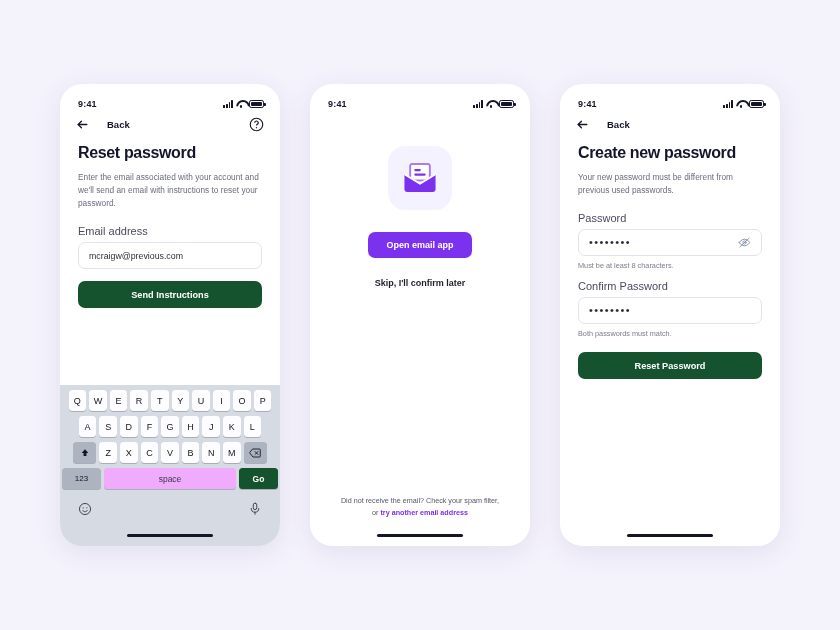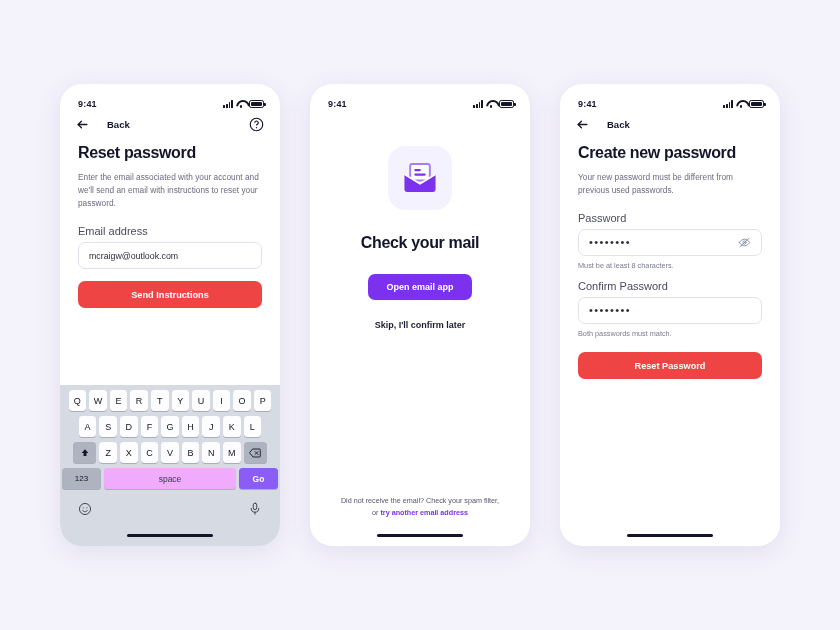--- a/index.html
+++ b/index.html
@@ -62,41 +62,41 @@
   label.fieldlabel { font-size: 11px; color: #4a4a61; display: block; margin-bottom: 5px; }
   .field {
     height: 27px; border: 1px solid #e3e1ee; border-radius: 7px;
     background: #fff; display: flex; align-items: center; padding: 0 10px;
     font-size: 8.8px; color: #2c2c3d; cursor: text;
   }
   .field .val { flex: 1; }
   .field .dots { flex: 1; letter-spacing: 1.4px; font-size: 11px; color: #2c2c3d; line-height: 1; }
   .hint { font-size: 7.3px; color: #7b7b90; margin-top: 5px; }
   .btn-primary {
-    height: 27px; background: #ef4444; border-radius: 7px; border: 0;
+    height: 27px; background: #14532d; border-radius: 7px; border: 0;
     color: #fff; font-size: 9.2px; font-weight: bold; cursor: pointer;
     display: flex; align-items: center; justify-content: center;
     font-family: "Liberation Sans", sans-serif; width: 100%;
   }
   .eye-icon { width: 13px; height: 13px; flex: none; cursor: pointer; }
 
   
   .keyboard { flex: none; background: #d6dbe3; padding: 5px 2px 0 2px; }
   .krow { display: flex; justify-content: center; gap: 3px; margin-bottom: 5px; }
   .key {
     background: #fdfdff; border-radius: 3.5px; height: 21px;
     display: flex; align-items: center; justify-content: center;
     font-size: 9px; color: #15151f; box-shadow: 0 1px 0 rgba(90,90,110,.35);
     cursor: pointer; flex: none; width: 17.6px;
   }
   .krow.r2 { padding: 0 9px; }
   .key.wide { width: 23px; background: #aeb4bf; }
   .key.num { width: 39px; background: #aeb4bf; font-size: 8px; }
   .key.space { flex: 1; background: #f0abfc; font-size: 8.5px; color: #3a3a4a; }
-  .key.go { width: 39px; background: #8b5cf6; color: #fff; font-size: 8.5px; font-weight: bold; }
+  .key.go { width: 39px; background: #14532d; color: #fff; font-size: 8.5px; font-weight: bold; }
   .kbbottom { height: 30px; display: flex; align-items: center; justify-content: space-between; padding: 0 16px; }
   .kb-ico { width: 14px; height: 14px; cursor: pointer; }
 
   
   .mail-wrap { display: flex; flex-direction: column; align-items: center; padding-top: 30px; }
   .mail-tile { width: 64px; height: 64px; background: #f4f2fe; border-radius: 17px; display: flex; align-items: center; justify-content: center; }
   .center-title { font-size: 16px; font-weight: bold; color: #14142b; margin-top: 24px; letter-spacing: -0.35px; }
   .center-sub { font-size: 8.5px; line-height: 1.55; color: #6b6b80; text-align: center; margin-top: 9px; }
   .btn-open { margin-top: 22px; height: 26px; padding: 0 18px; background: #7c31ef; border: 0; border-radius: 7px; color: #fff; font-size: 9px; font-weight: bold; cursor: pointer; font-family: "Liberation Sans", sans-serif; }
   .skip-link { margin-top: 20px; font-size: 9px; font-weight: bold; color: #1d1d2e; cursor: pointer; }
@@ -141,21 +141,21 @@
           <circle cx="12" cy="12" r="10"></circle>
           <path d="M9.2 9.2a2.8 2.8 0 1 1 3.8 2.6c-.8.4-1 .9-1 1.7"></path>
           <circle cx="12" cy="17" r="1.1" fill="#14142b" stroke="none"></circle>
         </svg>
     </div>
     <div class="content">
       <h1 class="title">Reset password</h1>
       <p class="subtitle">Enter the email associated with your account and we'll send an email with instructions to reset your password.</p>
       <label class="fieldlabel">Email address</label>
       <div class="field">
-        <span class="val" placeholder="Email address">mcraigw@outlook.com</span>
+        <span class="val" placeholder="Email address">mcraigw@previous.com</span>
       </div>
       <div style="height:12px"></div>
       <button class="btn-primary">Send Instructions</button>
       <div class="spacer"></div>
     </div>
     <div class="keyboard">
       <div class="krow">
         <div class="key">Q</div>
         <div class="key">W</div>
         <div class="key">E</div>
@@ -243,21 +243,20 @@
       <div class="mail-wrap">
         <div class="mail-tile">
           <svg width="36" height="34" viewBox="0 0 44 40">
             <rect x="10" y="3" width="24" height="20" rx="2.5" fill="#ffffff" stroke="#a97cf5" stroke-width="2.4"></rect>
             <rect x="15" y="9" width="8" height="2.6" rx="1.3" fill="#7c31ef"></rect>
             <rect x="15" y="14.5" width="14" height="2.6" rx="1.3" fill="#7c31ef"></rect>
             <path d="M3 15.5 L22 27 L41 15.5 L41 34 a3 3 0 0 1-3 3 H6 a3 3 0 0 1-3-3 Z" fill="#7c31ef"></path>
             <path d="M3 15.5 L22 27 L41 15.5" fill="none" stroke="#ffffff" stroke-width="2.2" stroke-linejoin="round"></path>
           </svg>
         </div>
-        <div class="center-title">Check your mail</div>
         <button class="btn-open">Open email app</button>
         <div class="skip-link">Skip, I'll confirm later</div>
       </div>
       <div class="footnote">
         <span>Did not receive the email? Check your spam filter,</span><br>
         <span>or </span><a>try another email address</a>
       </div>
     </div>
     <div class="home-bar-area">
       <div class="home-bar"></div>

